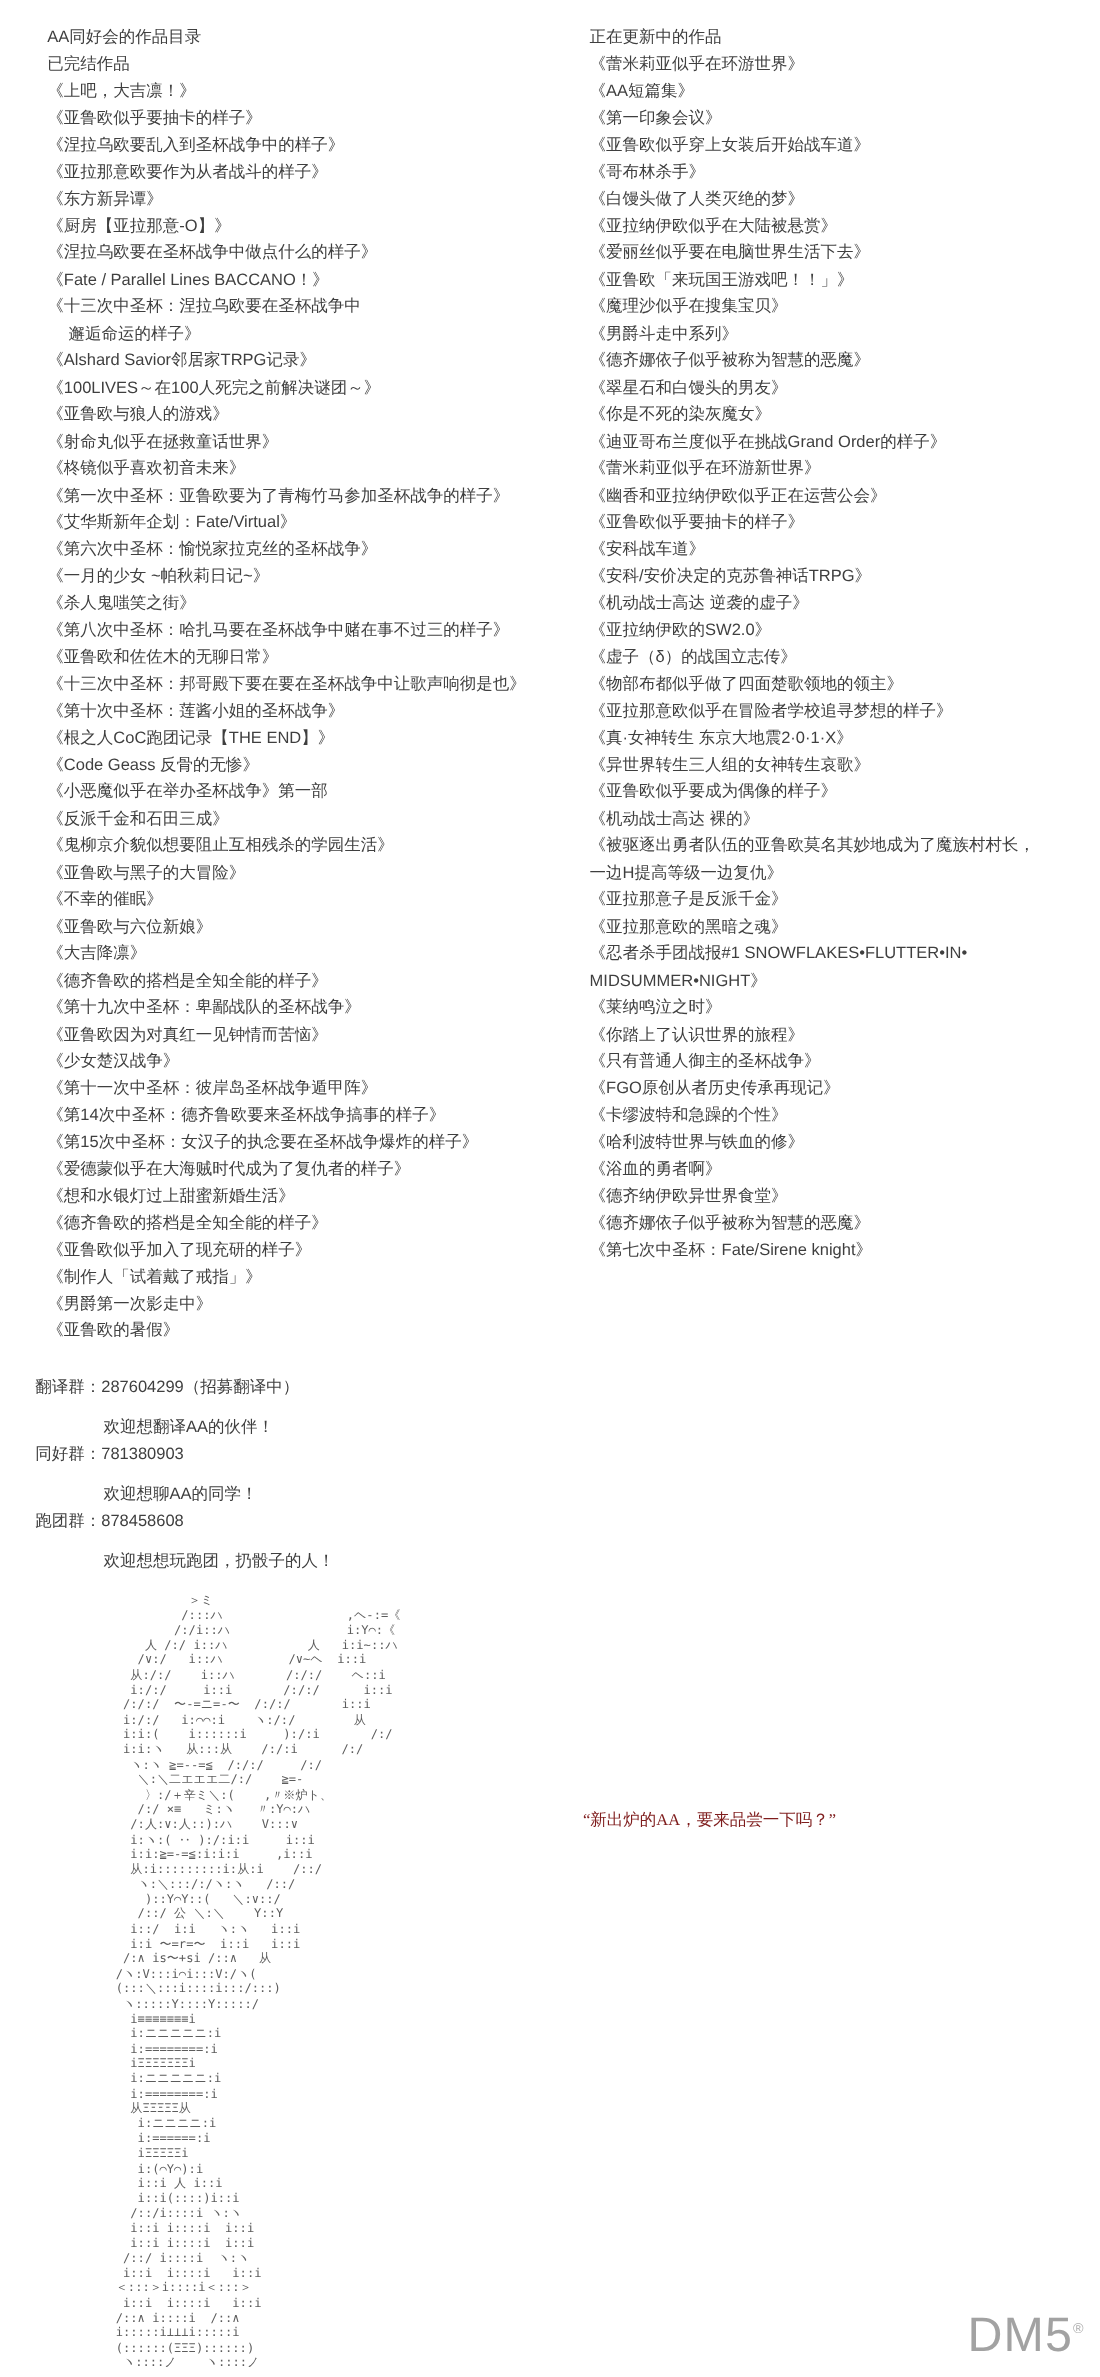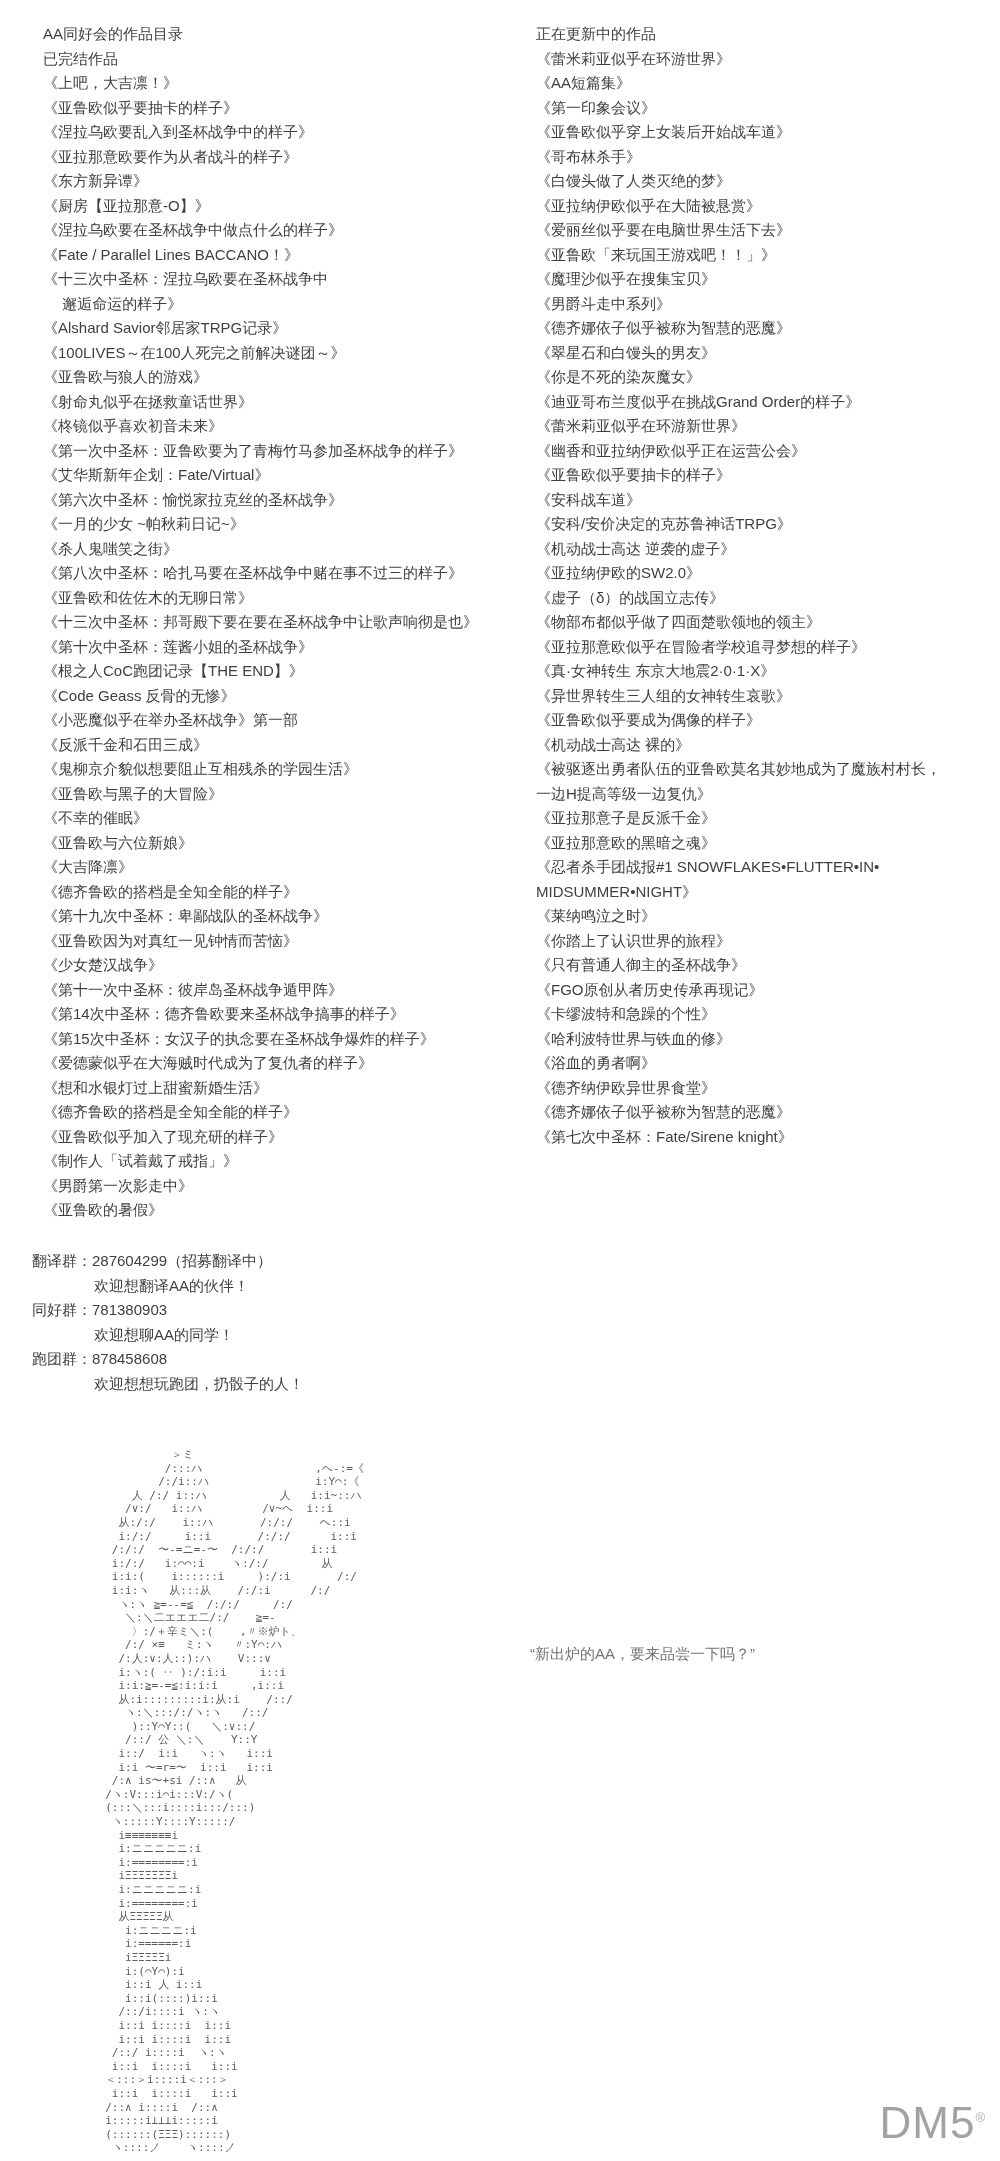--- a/index.html
+++ b/index.html
@@ -6,22 +6,22 @@
   body{
     width:1000px;height:2161px;position:relative;background:#ffffff;
     font-family:"Liberation Sans","DejaVu Sans",sans-serif;
     color:#3f3f3f;overflow:hidden;
   }
   .col{position:absolute;}
   .line{white-space:pre;font-size:15px;line-height:24.5px;color:#3f3f3f;}
   .col-left{left:43px;top:22px;width:465px;}
   .col-right{left:536px;top:22px;width:480px;}
   .groups{position:absolute;left:32px;top:1249px;}
-  .groups .note{padding-left:62px;}
-  .quote{position:absolute;left:530px;top:1645px;font-size:15px;color:#737373;white-space:nowrap;}
+  .groups .note{padding-left:62px;margin-top:12px;}
+  .quote{position:absolute;left:530px;top:1645px;font-size:15px;color:#7f1d1d;white-space:nowrap;font-family:Liberation Serif, serif;}
   .art{
     position:absolute;left:92px;top:1448px;margin:0;
     font-family:"DejaVu Sans Mono","Liberation Mono",monospace;
     font-size:11px;line-height:13.6px;color:#5c5c5c;white-space:pre;
   }
   .watermark{
     position:absolute;right:14px;top:2098px;
     font-size:44px;font-weight:normal;letter-spacing:1px;color:#a2a2a2;
     font-family:"Liberation Sans",sans-serif;
   }

